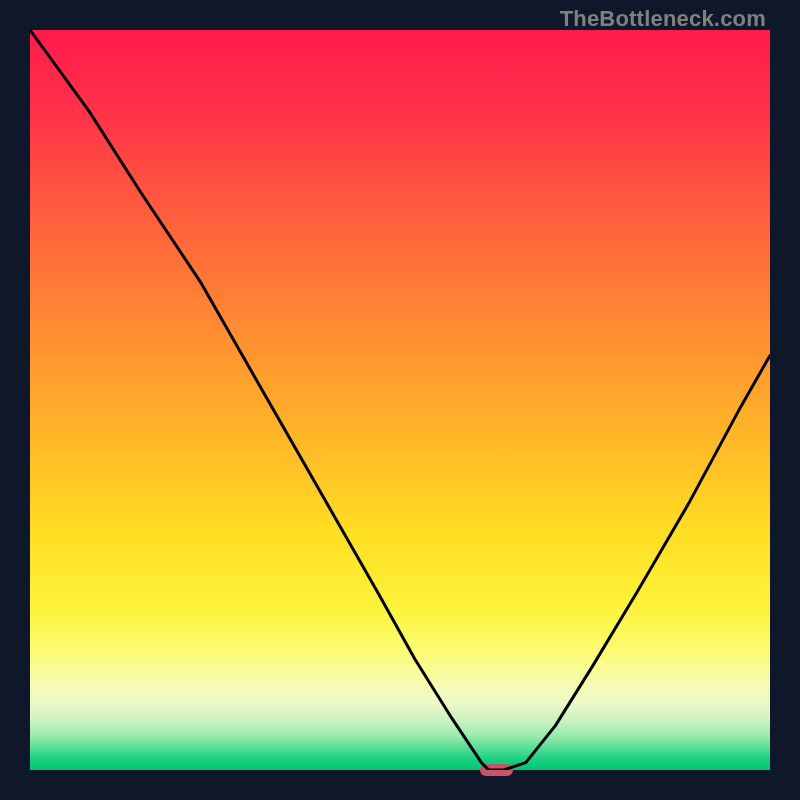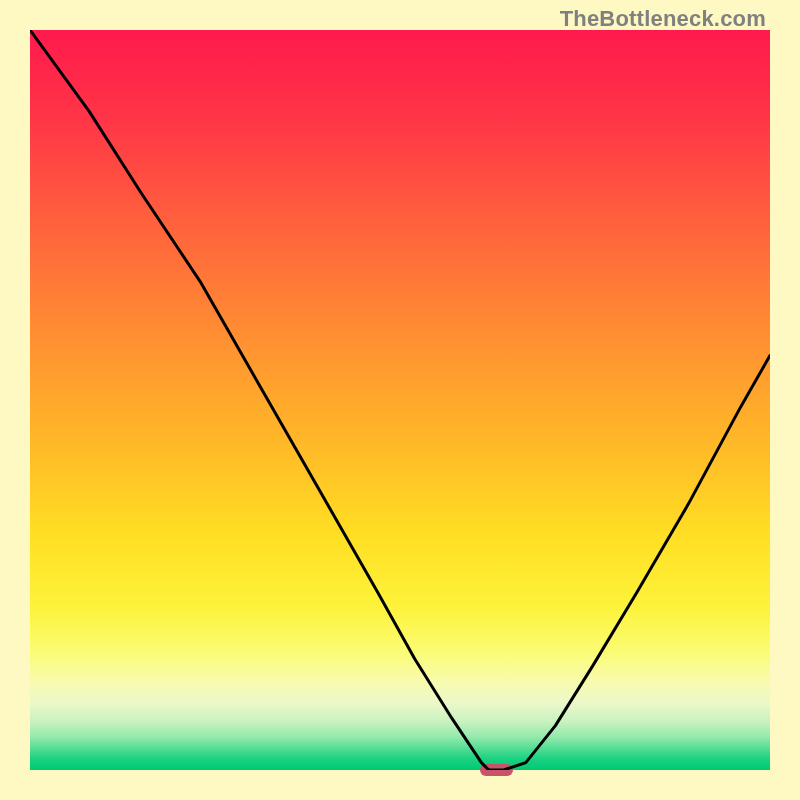--- a/index.html
+++ b/index.html
@@ -9,21 +9,21 @@
     height: 800px;
     background: #000;
     overflow: hidden;
   }
   .frame {
     position: absolute;
     left: 0;
     top: 0;
     width: 800px;
     height: 800px;
-    background: #fef9c3;
+    background: #0f172a;
   }
   .plot {
     position: absolute;
     left: 30px;
     top: 30px;
     width: 740px;
     height: 740px;
   }
   .watermark {
     position: absolute;

